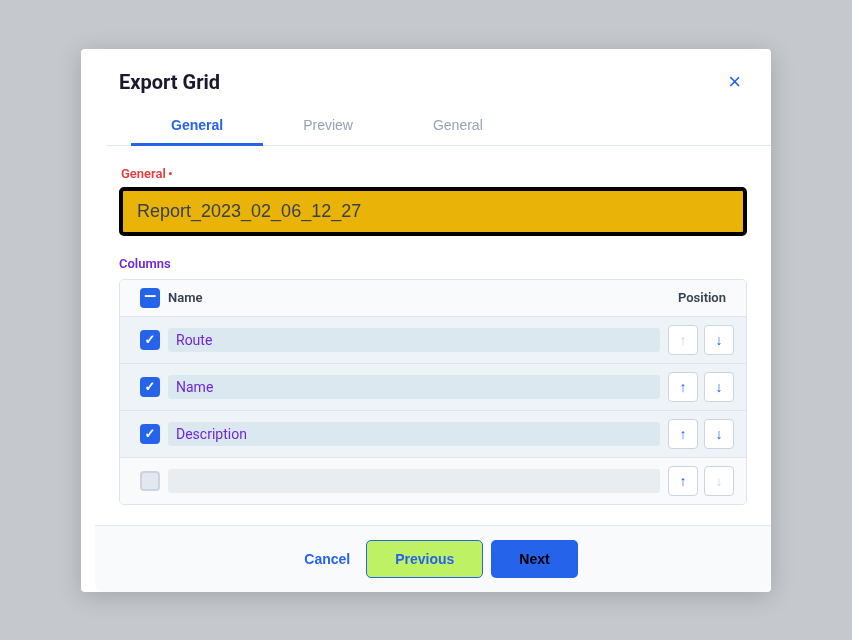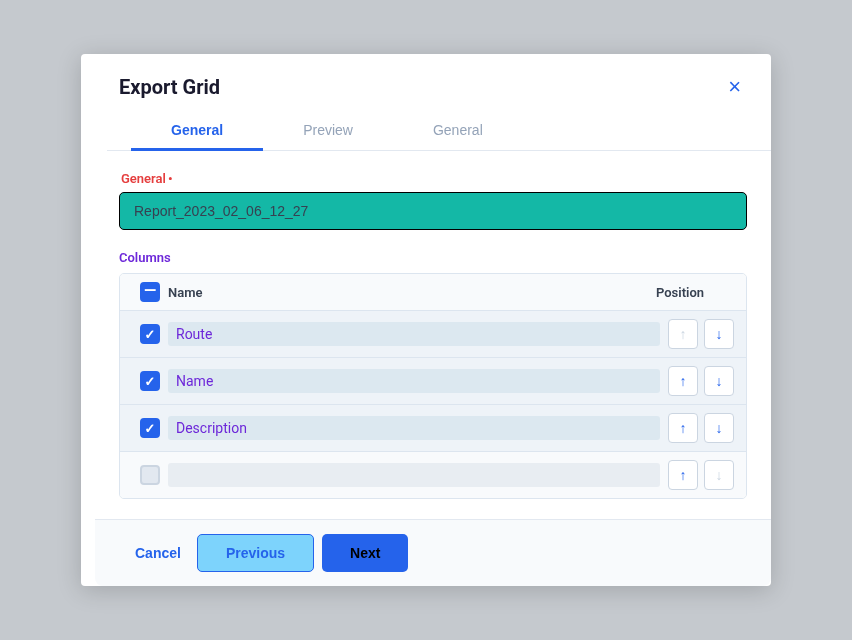--- a/index.html
+++ b/index.html
@@ -87,25 +87,25 @@
       font-weight: 600;
       color: #374151;
       margin-bottom: 6px;
     }
     .field-label span {
       color: #e53e3e;
       margin-left: 2px;
     }
     .filename-input {
       width: 100%;
-      background: #14b8a6;
-      border: 1px solid #000000;
+      background: #eab308;
+      border: 4px solid #000000;
       border-radius: 5px;
       padding: 10px 14px;
-      font-size: 14px;
+      font-size: 18px;
       color: #374151;
       outline: none;
     }
     .columns-section {
       margin-top: 20px;
     }
     .columns-label {
       font-size: 13px;
       font-weight: 600;
       color: #6d28d9;
@@ -133,21 +133,21 @@
       flex: 1;
       font-size: 13px;
       font-weight: 600;
       color: #374151;
     }
     .col-position {
       font-size: 13px;
       font-weight: 600;
       color: #374151;
       width: 100px;
-      text-align: center;
+      text-align: right;
       padding-right: 8px;
     }
     .column-row {
       display: flex;
       align-items: center;
       padding: 8px 12px;
       background: #eef3f8;
       border-bottom: 1px solid #dce5ef;
     }
     .column-row:last-child {
@@ -218,41 +218,41 @@
     .indeterminate-mark {
       color: #fff;
       font-size: 16px;
       font-weight: 700;
       line-height: 1;
       margin-top: -2px;
     }
     .modal-footer {
       display: flex;
       align-items: center;
-      justify-content: flex-start;
+      justify-content: center;
       padding: 14px 24px;
       border-top: 1px solid #e2e8f0;
       background: #f8fafc;
       border-radius: 0 0 8px 8px;
     }
     .btn-cancel {
       background: none;
       border: none;
       color: #2563eb;
       font-size: 14px;
       font-weight: 600;
       cursor: pointer;
       padding: 8px 16px;
     }
     .footer-nav {
       display: flex;
       gap: 8px;
     }
     .btn-prev {
-      background: #7dd3fc;
+      background: #bef264;
       border: 1px solid #2563eb;
       color: #2563eb;
       font-size: 14px;
       font-weight: 600;
       padding: 10px 28px;
       border-radius: 5px;
       cursor: pointer;
     }
     .btn-next {
       background: #2563eb;

